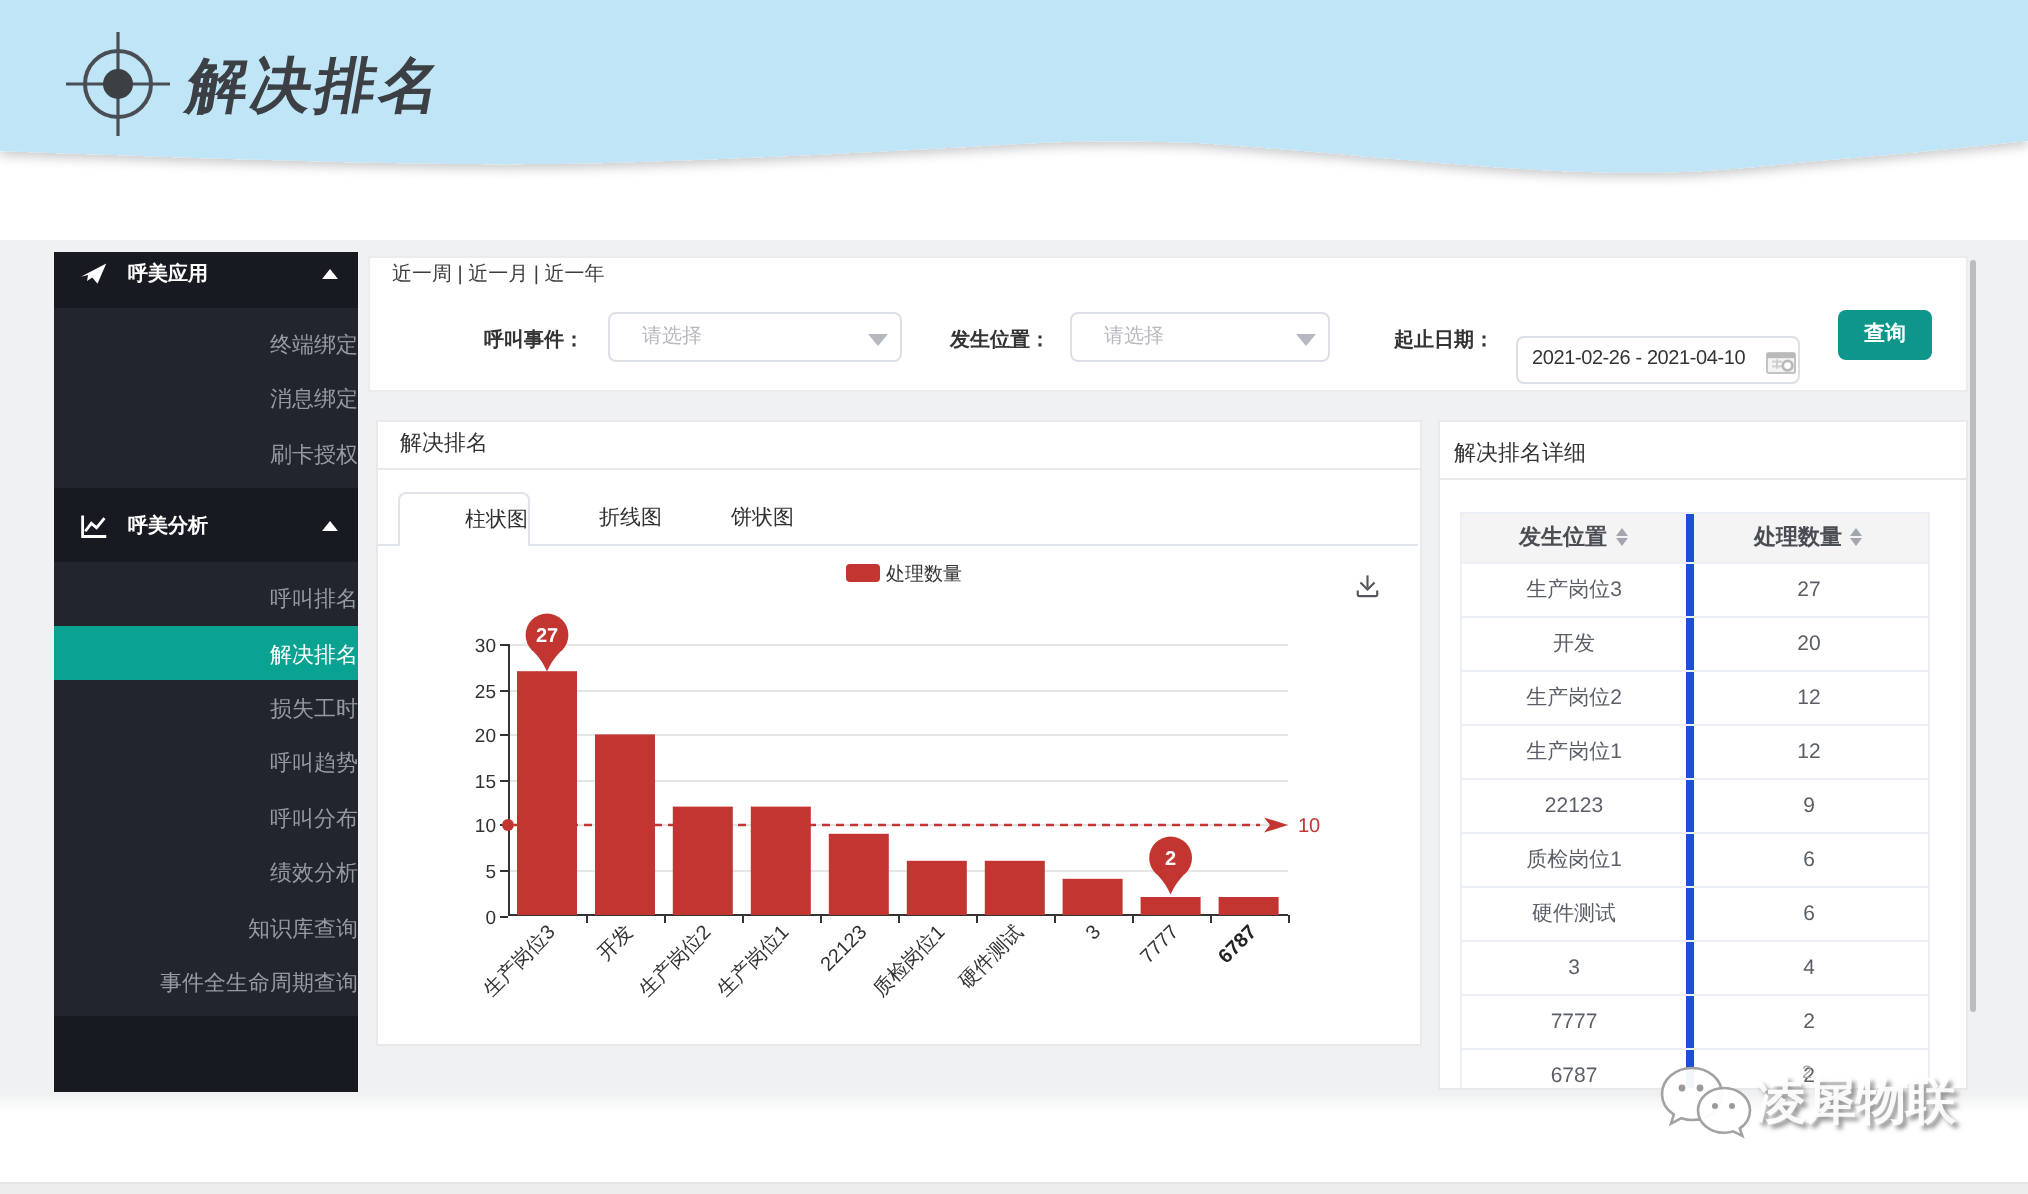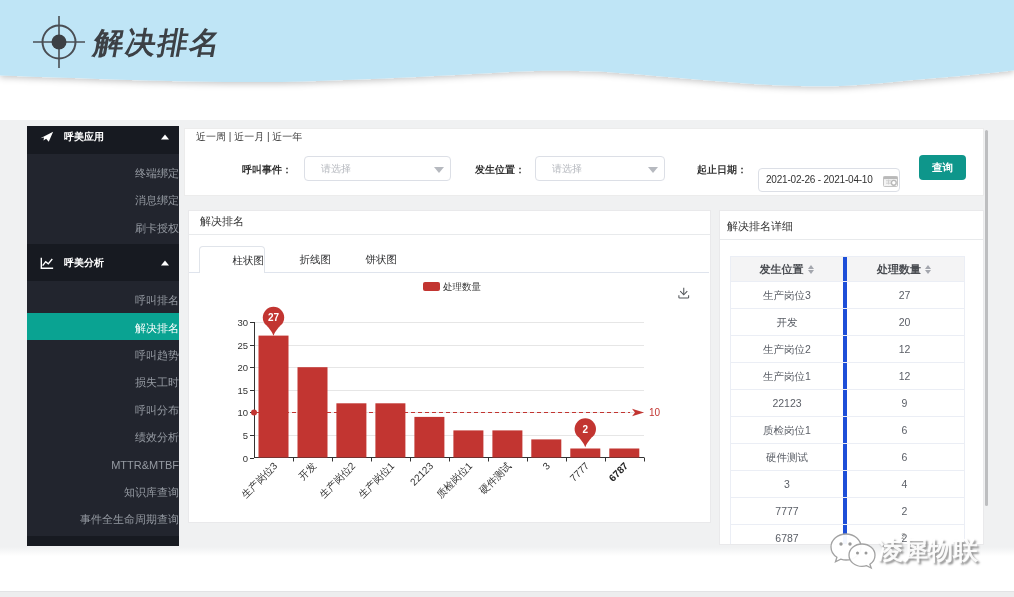--- a/index.html
+++ b/index.html
@@ -132,25 +132,24 @@
       <svg class="ico" viewBox="0 0 16 16">
           <path d="M1.5 2 L1.5 14 L15 14" stroke="#fff" stroke-width="1.6" fill="none"></path>
           <path d="M3 11 L6.5 6.5 L9.5 9 L14 3.5" stroke="#fff" stroke-width="1.6" fill="none"></path>
         </svg>
       <span class="txt">呼美分析</span>
         <span class="arr"></span>
     </div>
     <div class="sb-sub">
       <div class="sb-item">呼叫排名</div>
       <div class="sb-item sel">解决排名</div>
+      <div class="sb-item">损失工时</div>
       <div class="sb-item">呼叫趋势</div>
-      <div class="sb-item">损失工时</div>
       <div class="sb-item">呼叫分布</div>
       <div class="sb-item">绩效分析</div>
-      <div class="sb-item">MTTR&amp;MTBF</div>
       <div class="sb-item">知识库查询</div>
       <div class="sb-item">事件全生命周期查询</div>
     </div>
   </div>
 
   <div id="filter">
     <div id="quick">近一周 | 近一月 | 近一年</div>
   </div>
   <div class="flabel" style="left:242px;">呼叫事件：</div>
   <div class="fsel" style="left:304px; width:147px;">请选择<span class="caret"></span></div>

